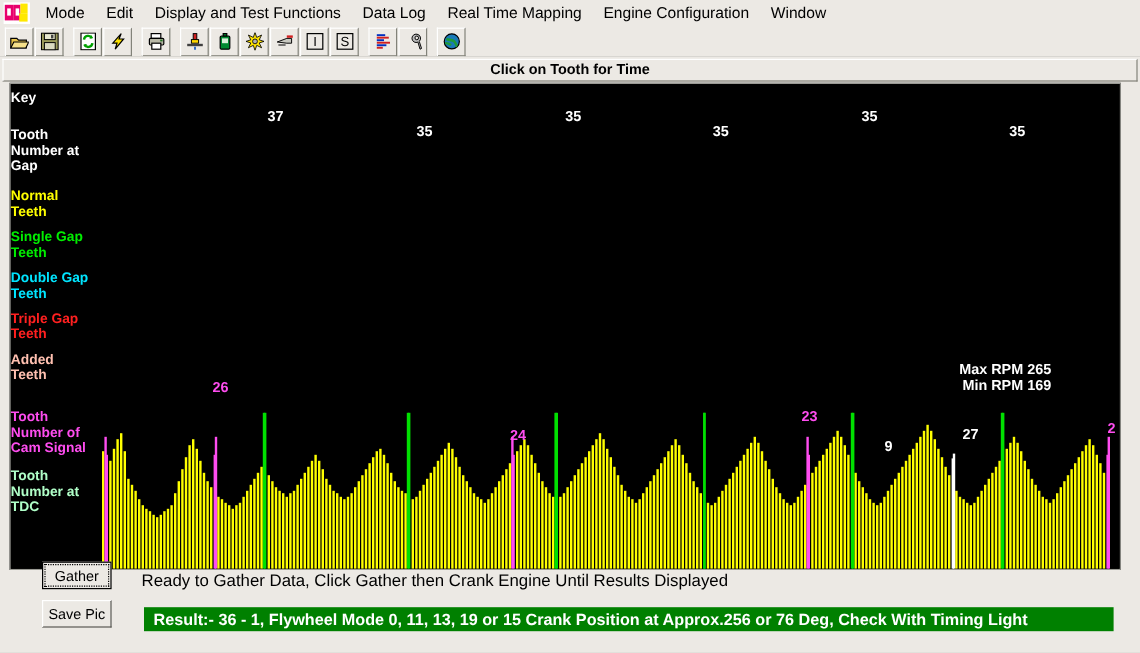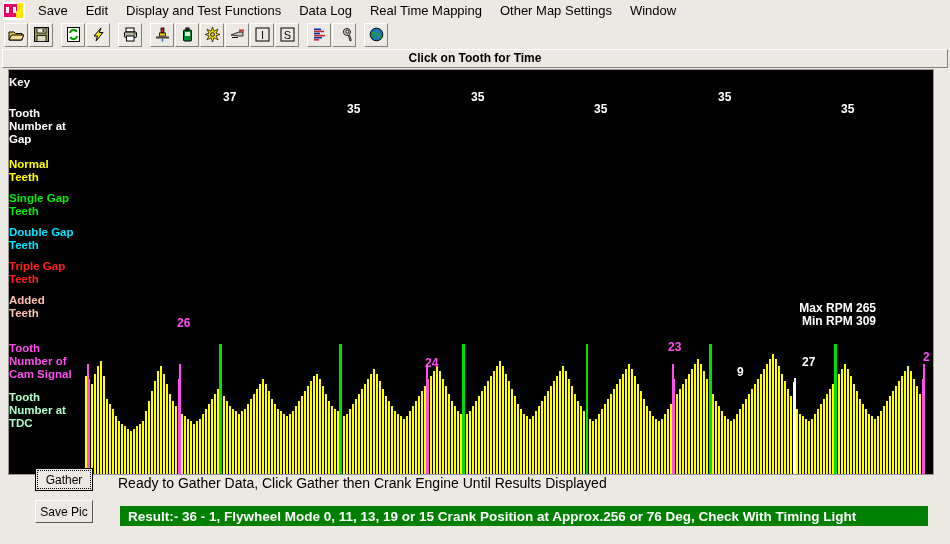--- a/index.html
+++ b/index.html
@@ -135,26 +135,26 @@
 
   <div class="menubar">
     <div class="applogo">
       <div class="l1"></div>
         <div class="l2"></div>
       <div class="w1"></div>
         <div class="w2"></div>
       <div class="l3"></div>
         <div class="l4"></div>
     </div>
-    <div class="menu-item">Save</div>
+    <div class="menu-item">Mode</div>
     <div class="menu-item">Edit</div>
     <div class="menu-item">Display and Test Functions</div>
     <div class="menu-item">Data Log</div>
     <div class="menu-item">Real Time Mapping</div>
-    <div class="menu-item">Other Map Settings</div>
+    <div class="menu-item">Engine Configuration</div>
     <div class="menu-item">Window</div>
 
   </div>
 
   <div class="toolbar">
     <div style="width:3px"></div>
 
     <div class="tb-btn raised">
       <span>
         <svg width="16" height="14" viewBox="0 0 16 14">
@@ -328,21 +328,21 @@
 Number of
 Cam Signal</div>
         <div class="kitem" style="color:#b0ffc8;margin-top:10px;">Tooth
 Number at
 TDC</div>
       </div>
 
       <div class="chart" id="chart">
         <div class="rpmbox" id="rpmbox" style="left: 671px; top: 232px; width: 120px;">
           <div>Max RPM 265</div>
-          <div>Min RPM 309</div>
+          <div>Min RPM 169</div>
         </div>
       <div class="bar" style="left: 0px; height: 98px;"></div>
           <div class="bar magenta" style="left: 3px; height: 95px;"></div>
           <div class="bar" style="left: 6px; height: 90px;"></div>
           <div class="bar" style="left: 9px; height: 100px;"></div>
           <div class="bar" style="left: 12px; height: 108px;"></div>
           <div class="bar" style="left: 15px; height: 113px;"></div>
           <div class="bar" style="left: 18px; height: 98px;"></div>
           <div class="bar" style="left: 21px; height: 75px;"></div>
           <div class="bar" style="left: 24px; height: 70px;"></div>

